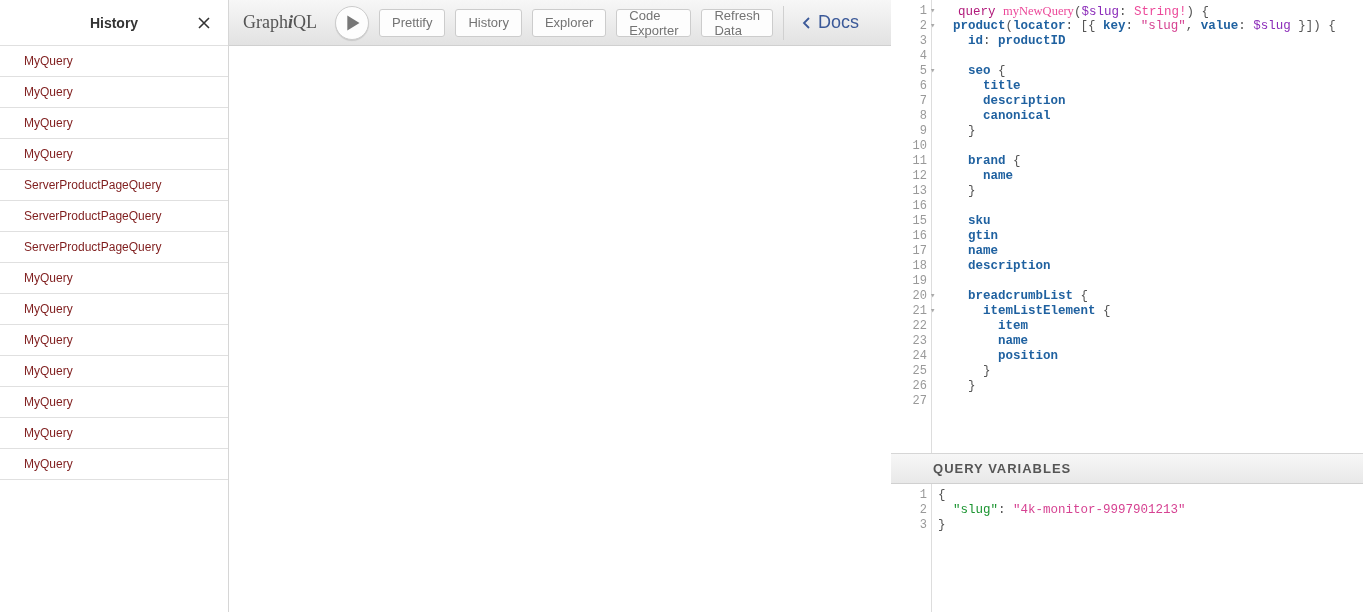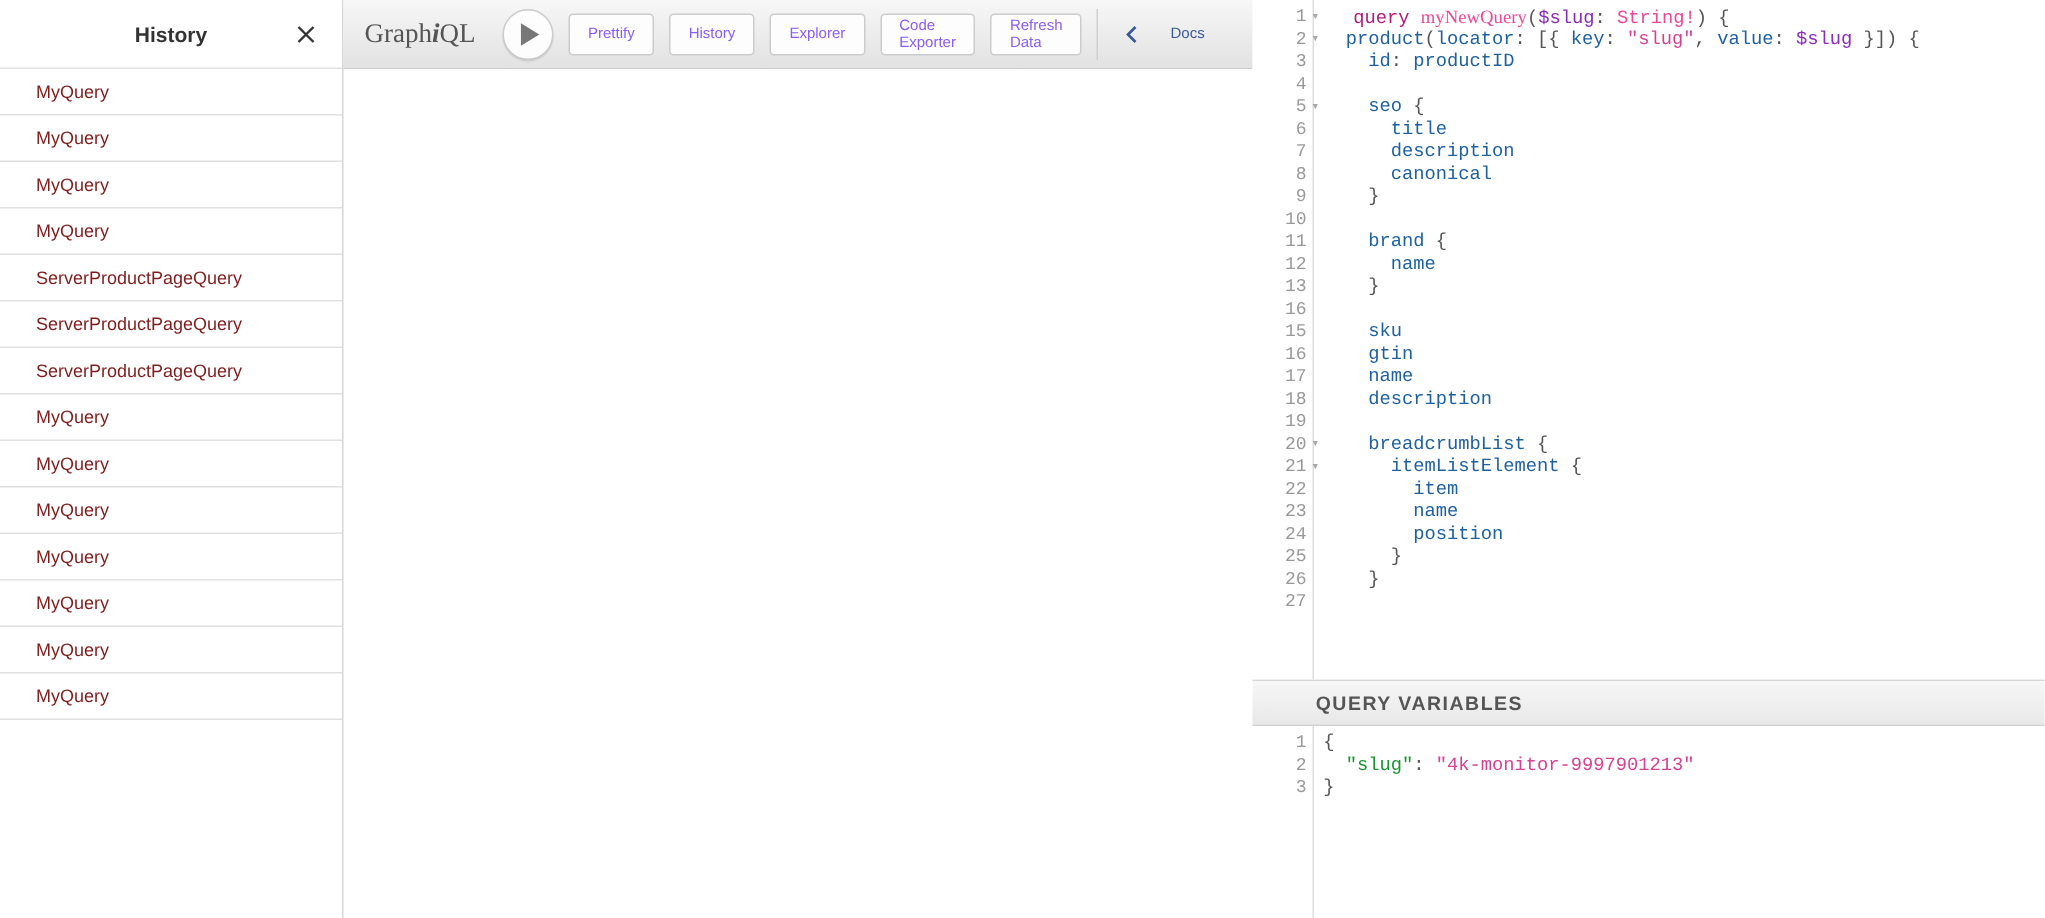--- a/index.html
+++ b/index.html
@@ -88,38 +88,37 @@
       cursor: pointer;
       margin-right: 10px;
     }
     .play-btn svg { width: 34px; height: 34px; }
     .toolbar-btn {
       height: 28px;
       padding: 0 12px;
       background: #fdfdfd;
       border: 1px solid #ccc;
       border-radius: 3px;
-      font-size: 10px;
-      color: #8b5cf6;
+      font-size: 13px;
+      color: #737373;
       cursor: pointer;
       margin-right: 10px;
       display: inline-flex;
       align-items: center;
     }
     .topbar-spacer { flex: 1; }
     .docs-toggle {
       height: 34px;
       border-left: 1px solid #d0d0d0;
       padding: 0 22px 0 18px;
       display: inline-flex;
       align-items: center;
-      font-size: 10px;
+      font-size: 18px;
       color: #3B5998;
       cursor: pointer;
-      gap: 14px;
     }
     .docs-toggle svg { width: 10px; height: 12px; margin-right: 6px; }
     .editor-row {
       flex: 1;
       display: flex;
       min-height: 0;
     }
     .editor-col {
       width: 571px;
       display: flex;
@@ -163,21 +162,21 @@
       padding: 4px 4px 4px 6px;
       white-space: pre;
       color: #555;
       overflow: hidden;
     }
     .code-line { height: 15px; }
     .t-kw { color: #b11a7b; margin-left: 20px; }
     .t-name { color: #ec4899; font-family: Liberation Serif, serif; }
     .t-type { color: #ec4899; }
     .t-attr { color: #8b2bb9; }
-    .t-prop { color: #1f61a0; }
+    .t-prop { color: #1f61a0; font-weight: bold; }
     .t-str { color: #d64292; }
     .t-punc { color: #555; }
     .t-varkey { color: #1a9430; }
     .scrollbar-track {
       position: absolute;
       right: 0;
       top: 0;
       width: 17px;
       height: 100%;
       background: #f7f7f7;

